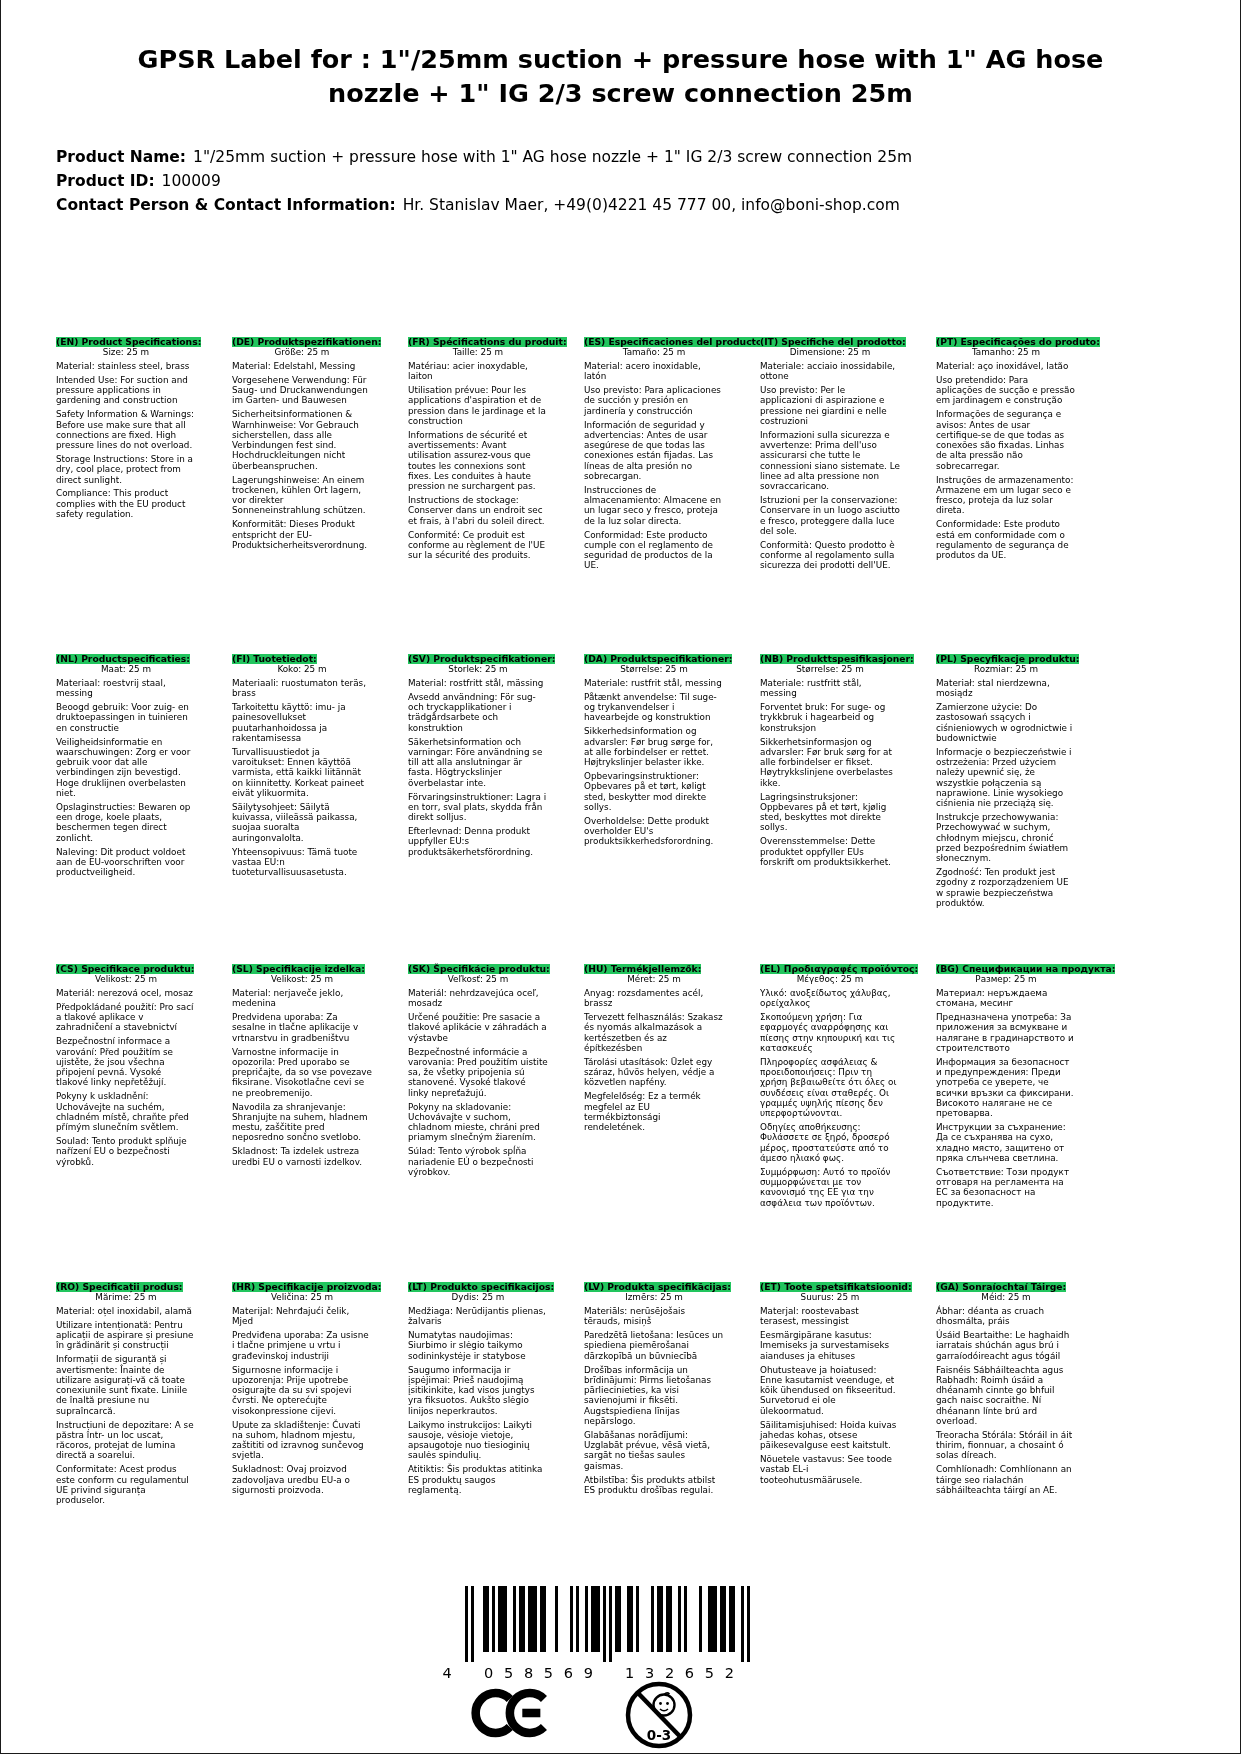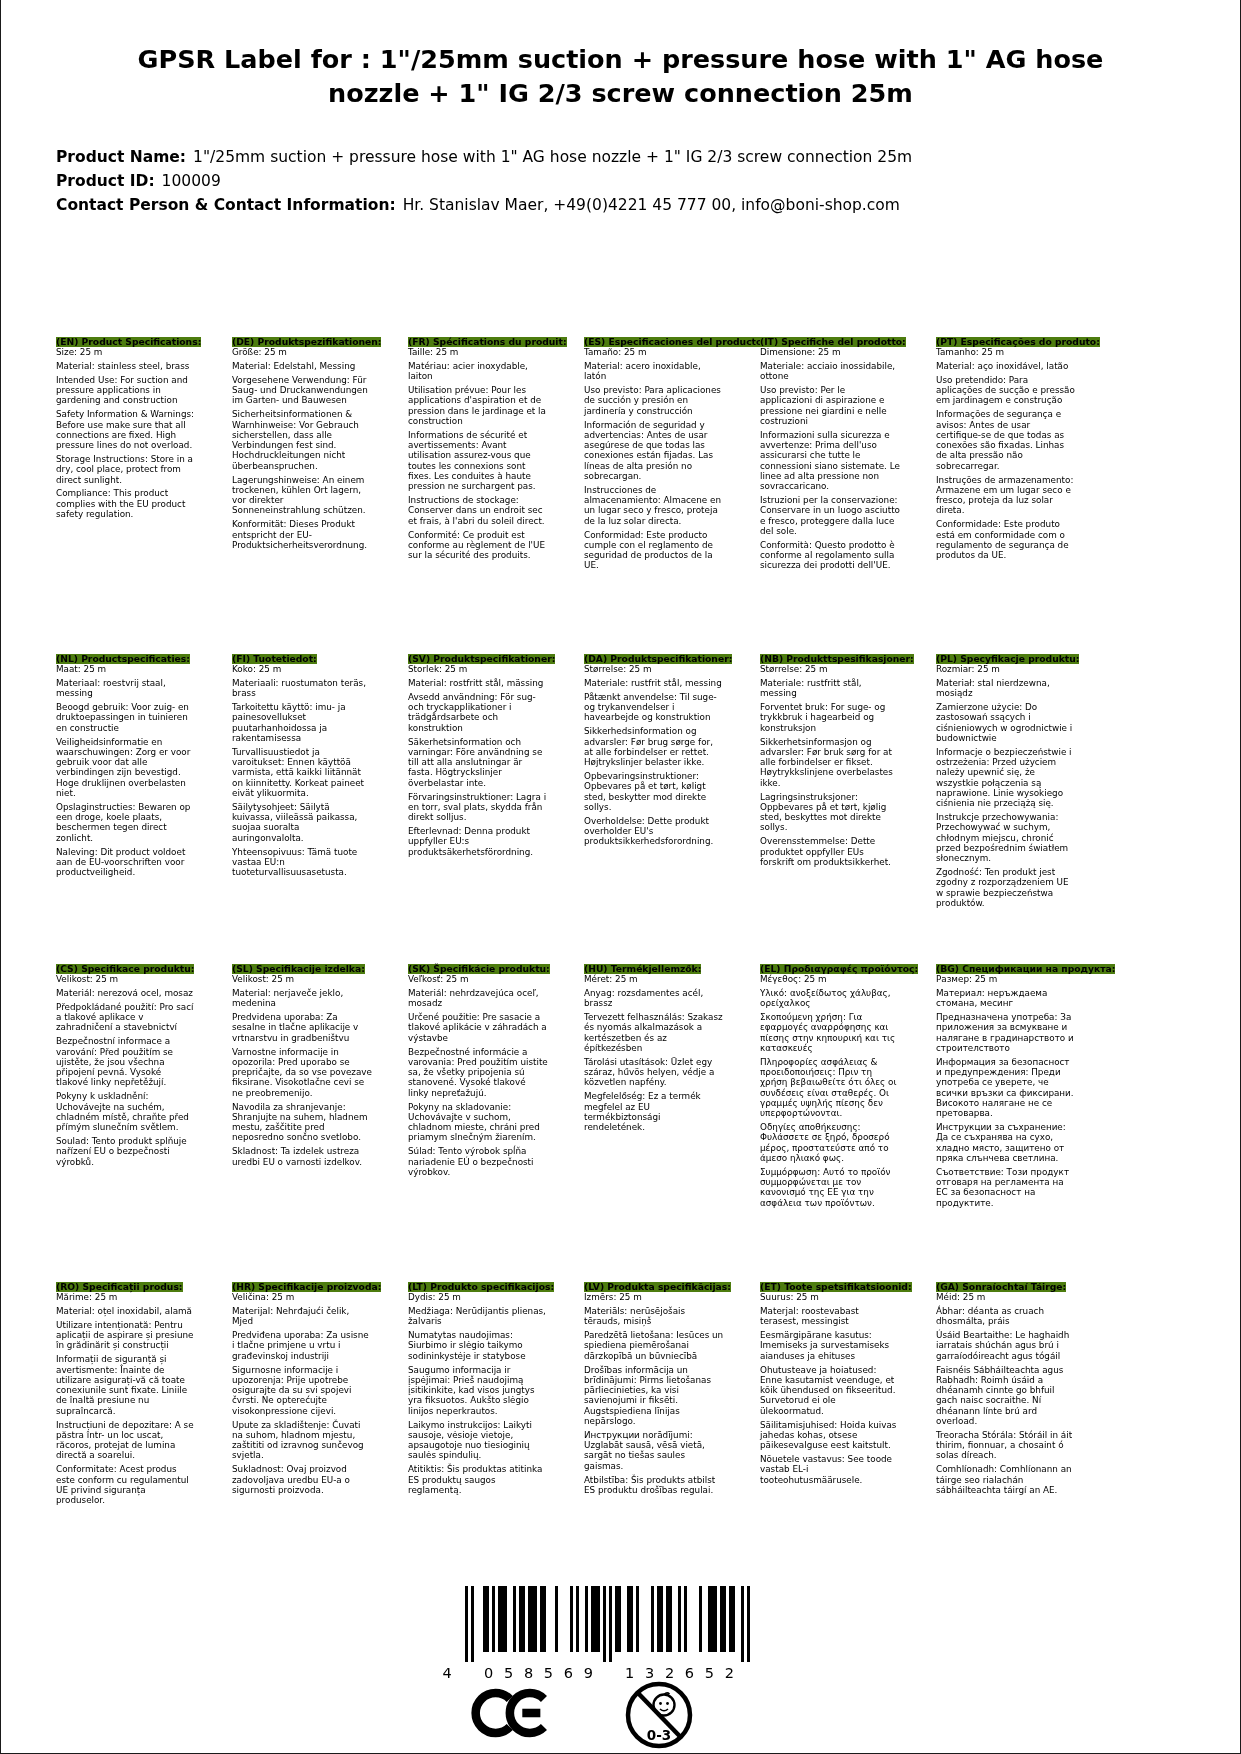--- a/index.html
+++ b/index.html
@@ -18,25 +18,25 @@
   .info-label { font-weight:bold; }
   .info-value { margin-left:7px; }
   .spec-grid {
     position:absolute; top:337px; left:55px; width:1056px;
     display:grid; grid-template-columns:repeat(6,176px);
     grid-template-rows:317px 310px 318px auto;
   }
   .spec-block { padding-right:36px; font-size:8.8px; line-height:10.3px; }
   .spec-header {
     font-size:9.2px; font-weight:bold; white-space:nowrap;
-    display:inline-block; background:#4d7c0f; position:relative;
+    display:inline-block; background:#22c55e; position:relative;
   }
   .spec-body { width:140px; }
   .spec-para { margin-top:3.5px; overflow-wrap:break-word; }
-  .spec-para:first-child { margin-top:0; }
+  .spec-para:first-child { margin-top:0;text-align:center; }
   .barcode { position:absolute; left:432px; top:1586px; width:330px; height:96px; }
   .barcode svg rect { fill:#000; }
   .ce-mark { position:absolute; left:470px; top:1686px; }
   .age-warning { position:absolute; left:622px; top:1679px; }
 </style>
 </head>
 <body>
 
 <div class="page">
 
@@ -311,21 +311,21 @@
         </div>
   </div>
 
   <div class="spec-block">
     <div class="spec-header">(LV) Produkta specifikācijas:</div>
     <div class="spec-body">
           <p class="spec-para">Izmērs: 25 m</p>
           <p class="spec-para">Materiāls: nerūsējošais tērauds, misiņš</p>
           <p class="spec-para">Paredzētā lietošana: Iesūces un spiediena piemērošanai dārzkopībā un būvniecībā</p>
           <p class="spec-para">Drošības informācija un brīdinājumi: Pirms lietošanas pārliecinieties, ka visi savienojumi ir fiksēti. Augstspiediena līnijas nepārslogo.</p>
-          <p class="spec-para">Инструкции norādījumi: Uzglabāt sausā, vēsā vietā, sargāt no tiešas saules gaismas.</p>
+          <p class="spec-para">Glabāšanas norādījumi: Uzglabāt prévue, vēsā vietā, sargāt no tiešas saules gaismas.</p>
           <p class="spec-para">Atbilstība: Šis produkts atbilst ES produktu drošības regulai.</p>
         </div>
   </div>
 
   <div class="spec-block">
     <div class="spec-header">(ET) Toote spetsifikatsioonid:</div>
     <div class="spec-body">
           <p class="spec-para">Suurus: 25 m</p>
           <p class="spec-para">Materjal: roostevabast terasest, messingist</p>
           <p class="spec-para">Eesmärgipärane kasutus: Imemiseks ja survestamiseks aianduses ja ehituses</p>

